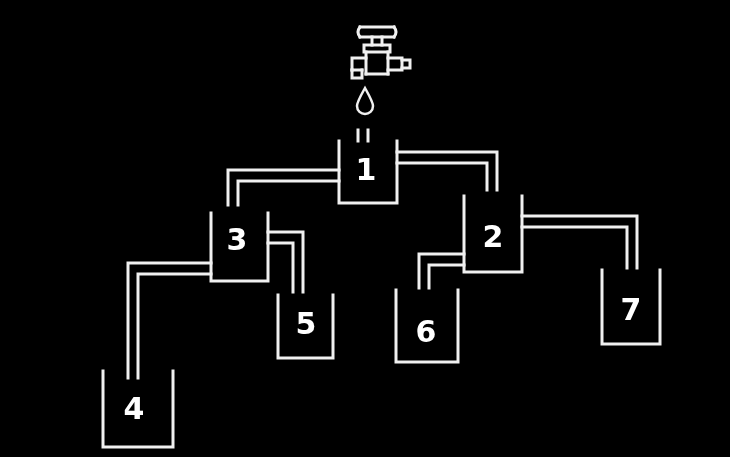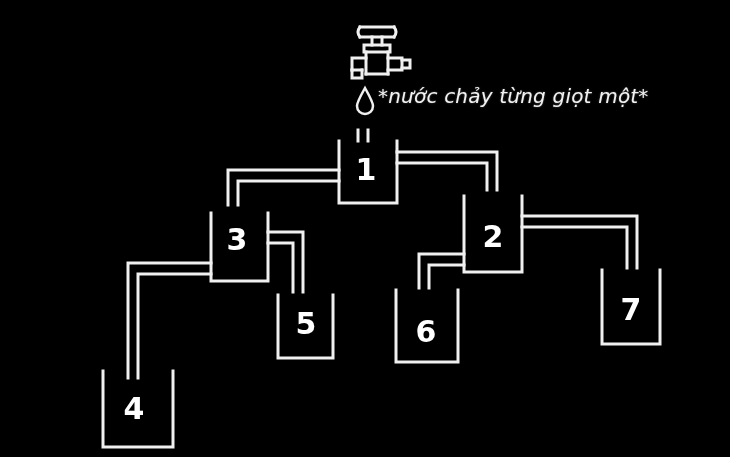--- a/index.html
+++ b/index.html
@@ -150,15 +150,14 @@
 
     <text class="c-label" x="366" y="171">1</text>
     <text class="c-label" x="493" y="238">2</text>
     <text class="c-label" x="237" y="241">3</text>
     <text class="c-label" x="134" y="410">4</text>
     <text class="c-label" x="306" y="325">5</text>
     <text class="c-label" x="426" y="333">6</text>
     <text class="c-label" x="631" y="311">7</text>
   </svg>
 
-  <div class="caption-text">*nước chảy từng giọt một*</div>
 
 </div>
 
 </body></html>

